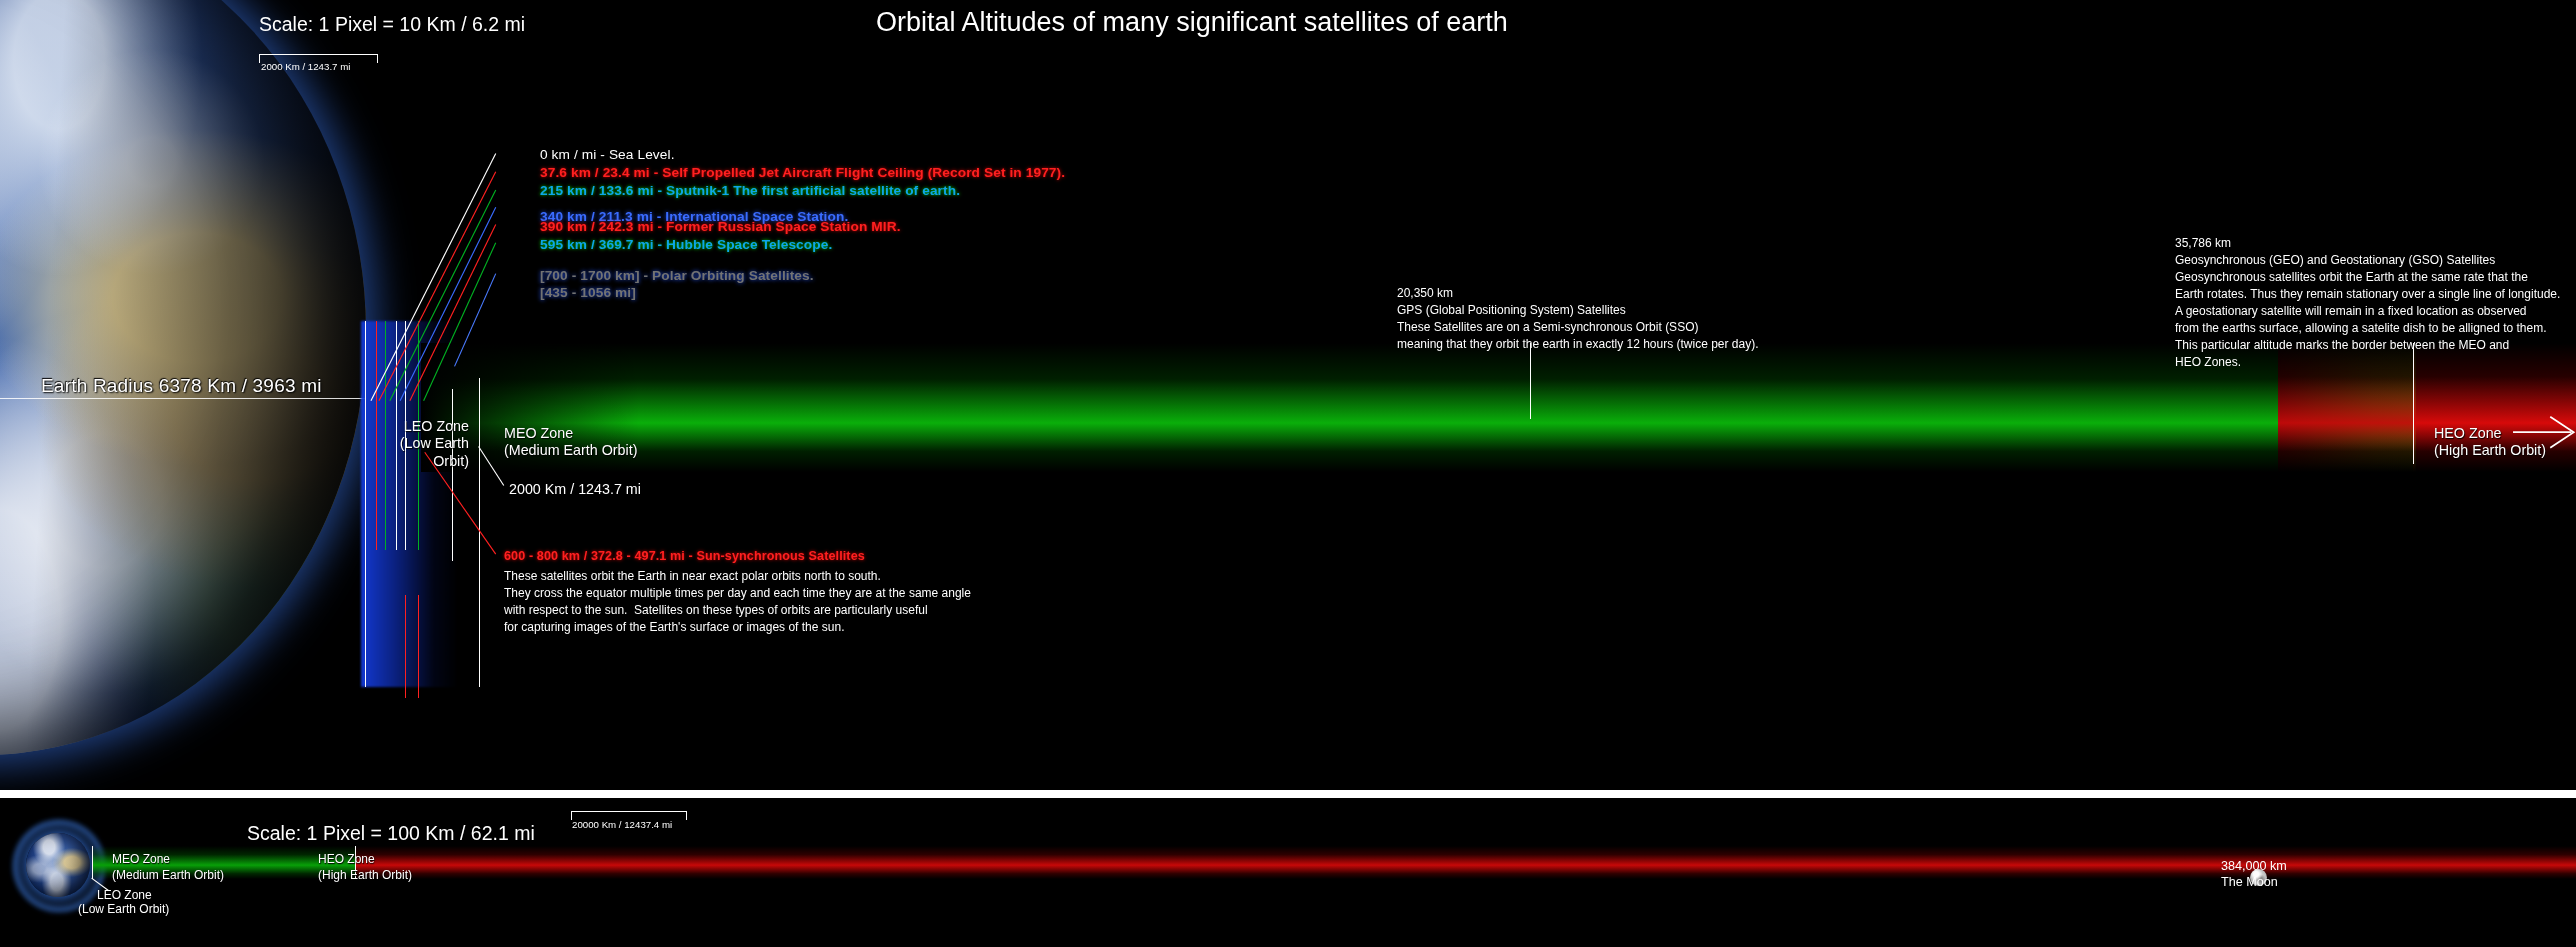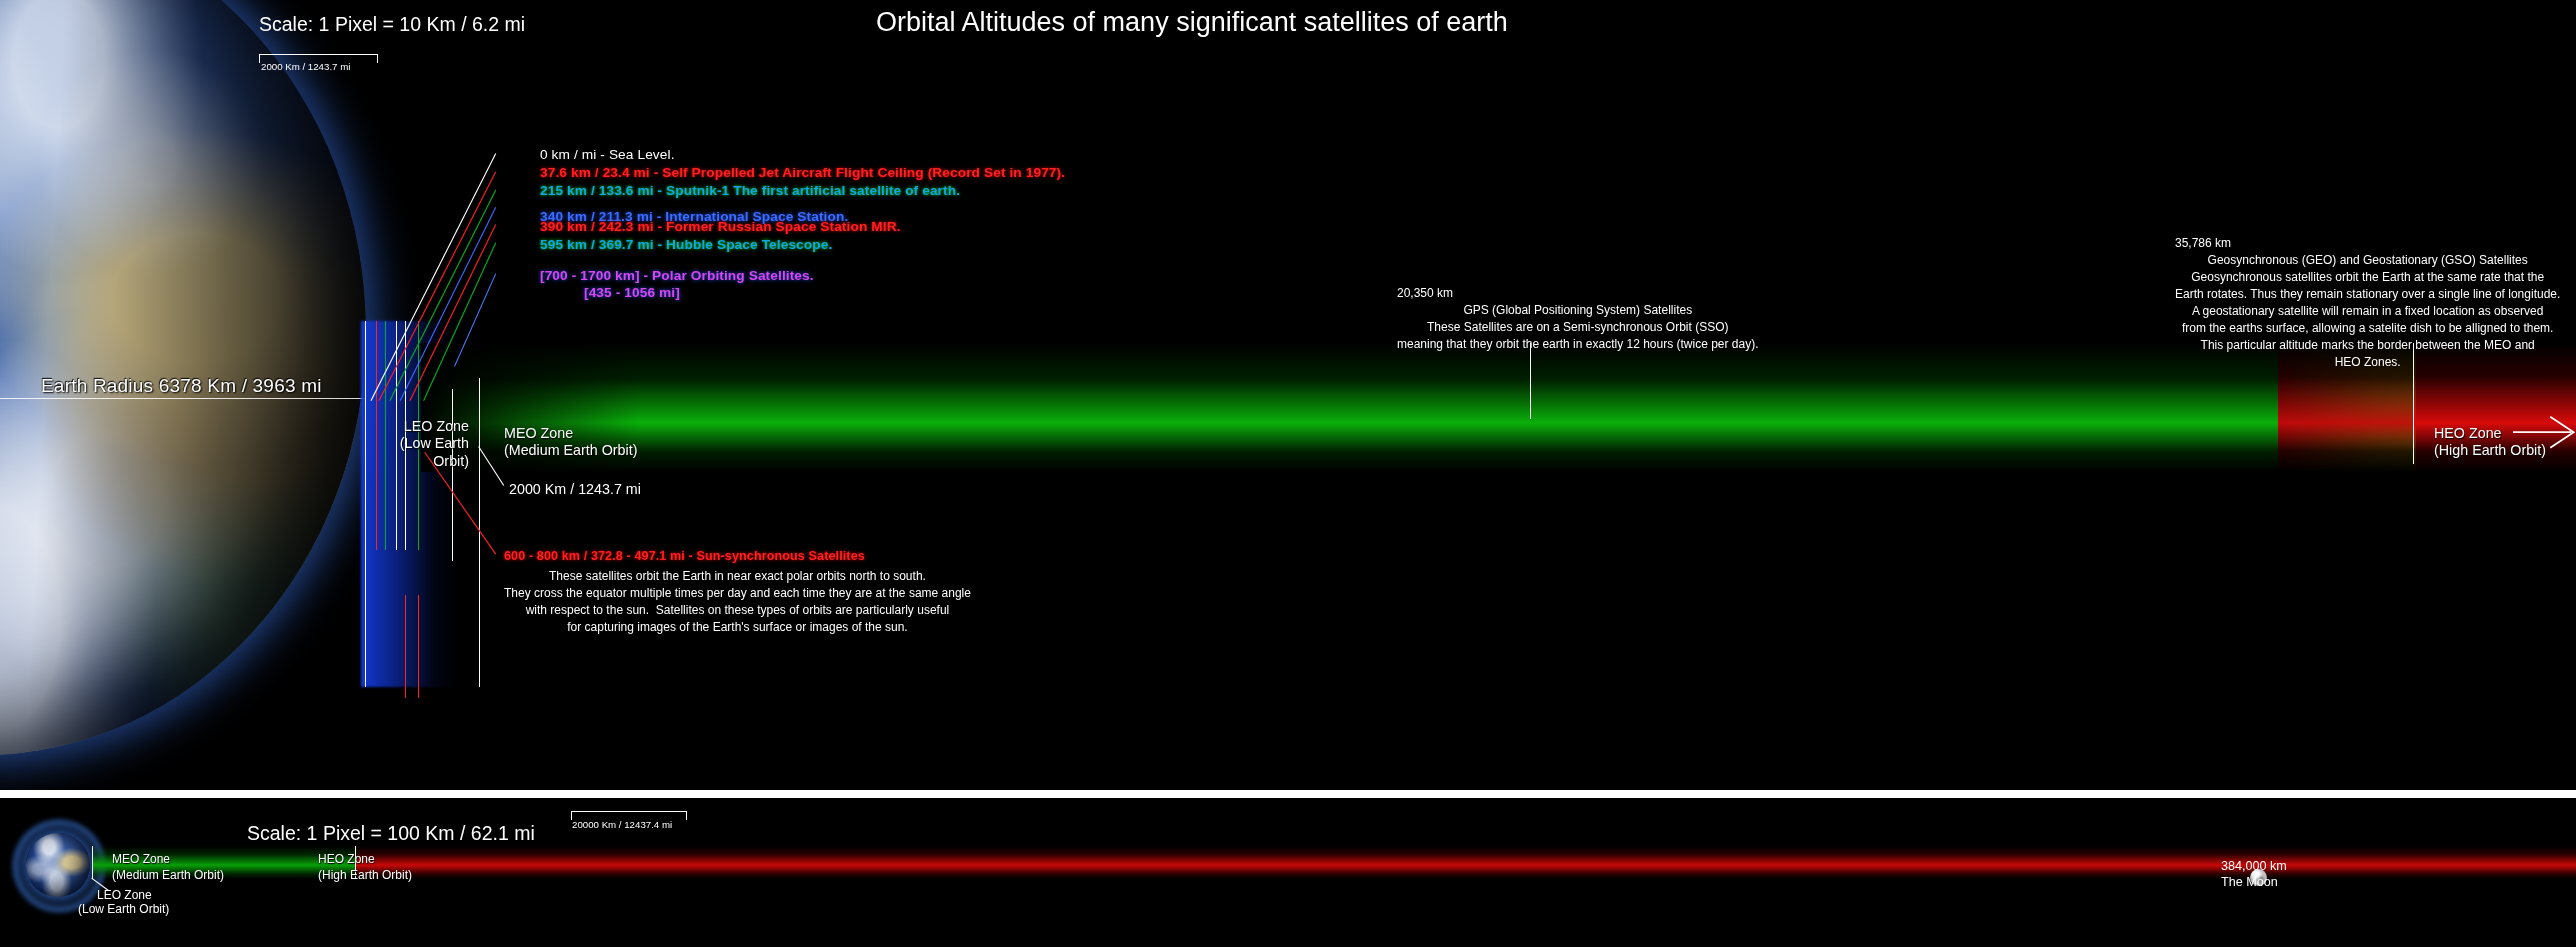--- a/index.html
+++ b/index.html
@@ -78,23 +78,23 @@
 
   
   #leaders{position:absolute;left:0;top:0;width:2576px;height:790px;}
 
   
   .callout{position:absolute;white-space:nowrap;font-size:13.7px;line-height:1.05;letter-spacing:0.1px;}
   .c-white{color:#ffffff;}
   .c-red{color:#ff2020;text-shadow:0 0 3.4px rgba(255,0,0,.85);font-weight:bold;}
   .c-green{color:#0ea5e9;text-shadow:0 0 3.4px rgba(0,255,0,.85);font-weight:bold;}
   .c-blue{color:#3a6cff;text-shadow:0 0 4px rgba(40,90,255,.9);font-weight:bold;}
-  .c-blue-plain{color:#d946ef;text-shadow:0 0 4px rgba(40,90,255,.9);font-weight:bold;}
-
-  .para{position:absolute;color:#fff;font-size:12px;line-height:1.42;white-space:pre;text-align:center;}
+  .c-blue-plain{color:#737373;text-shadow:0 0 4px rgba(40,90,255,.9);font-weight:bold;}
+
+  .para{position:absolute;color:#fff;font-size:12px;line-height:1.42;white-space:pre;}
 
   .title{position:absolute;left:876px;top:6.9px;color:#fff;font-size:27px;white-space:nowrap;}
 
   .scale-text{position:absolute;color:#fff;white-space:nowrap;}
   .scalebar{position:absolute;border-top:1.1px solid #fff;border-left:1.1px solid #fff;border-right:1.1px solid #fff;height:8px;}
   .scalebar-label{position:absolute;color:#fff;font-size:9.7px;white-space:nowrap;}
 
   
   #divider{position:absolute;left:0;top:790px;width:2576px;height:8px;background:#fff;}
 
@@ -200,21 +200,21 @@
     </div>
     <div class="zone-label" style="left:509px;top:481px;">2000 Km / 1243.7 mi</div>
 
     <div class="callout c-white" style="left:540px;top:148px;">0 km / mi - Sea Level.</div>
     <div class="callout c-red" style="left:540px;top:166px;">37.6 km / 23.4 mi - Self Propelled Jet Aircraft Flight Ceiling (Record Set in 1977).</div>
     <div class="callout c-green" style="left:540px;top:184px;">215 km / 133.6 mi - Sputnik-1 The first artificial satellite of earth.</div>
     <div class="callout c-blue" style="left:540px;top:202px;margin-top:8px;">340 km / 211.3 mi - International Space Station.</div>
     <div class="callout c-red" style="left:540px;top:220px;">390 km / 242.3 mi - Former Russian Space Station MIR.</div>
     <div class="callout c-green" style="left:540px;top:238px;">595 km / 369.7 mi - Hubble Space Telescope.</div>
     <div class="callout c-blue-plain" style="left:540px;top:269px;">[700 - 1700 km] - Polar Orbiting Satellites.</div>
-    <div class="callout c-blue-plain" style="left:540px;top:286px;margin-left:44px;">[435 - 1056 mi]</div>
+    <div class="callout c-blue-plain" style="left:540px;top:286px;">[435 - 1056 mi]</div>
 
     <div class="callout c-red" style="left:504px;top:550px;font-size:12.6px;">600 - 800 km / 372.8 - 497.1 mi - Sun-synchronous Satellites</div>
     <div class="para" style="left:504px;top:568px;">These satellites orbit the Earth in near exact polar orbits north to south.
 They cross the equator multiple times per day and each time they are at the same angle
 with respect to the sun.  Satellites on these types of orbits are particularly useful
 for capturing images of the Earth's surface or images of the sun.</div>
 
     <div class="para" style="left:1397px;top:285px;">20,350 km</div>
     <div class="para" style="left:1397px;top:302px;">GPS (Global Positioning System) Satellites
 These Satellites are on a Semi-synchronous Orbit (SSO)

